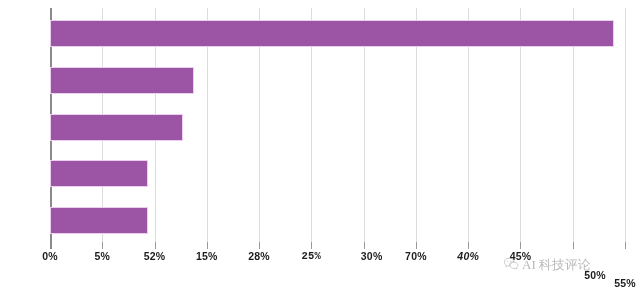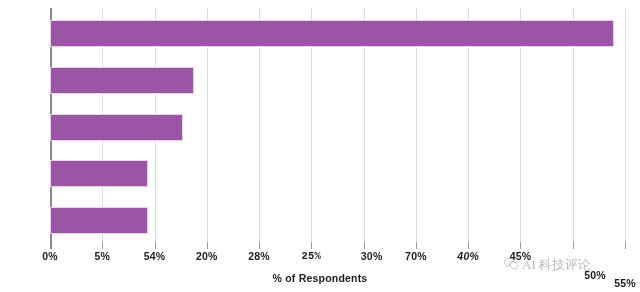--- a/index.html
+++ b/index.html
@@ -171,33 +171,32 @@
       <div class="tick-mark" style="left: 625px; top: 242px;"></div>
     </div>
 
   <div class="cat-label-wrap">
     <div id="catlabels"></div>
   </div>
 
   <div id="ticklabels">
       <div class="tick-label" style="left: 50px;">0%</div>
       <div class="tick-label" style="left: 102.273px;">5%</div>
-      <div class="tick-label" style="left: 154.545px;">54%</div>
-      <div class="tick-label" style="left: 206.818px;">20%</div>
+      <div class="tick-label" style="left: 154.545px;">52%</div>
+      <div class="tick-label" style="left: 206.818px;">15%</div>
       <div class="tick-label" style="left: 259.091px;">28%</div>
       <div class="tick-label" style="left: 311.364px; font-family: Liberation Mono, monospace;">25%</div>
       <div class="tick-label" style="left: 363.636px; margin-left: 8px;">30%</div>
       <div class="tick-label" style="left: 415.909px;">70%</div>
       <div class="tick-label" style="left: 468.182px; font-style: italic;">40%</div>
       <div class="tick-label" style="left: 520.455px;">45%</div>
       <div class="tick-label" style="left: 595px; margin-top: 19px;">50%</div>
       <div class="tick-label" style="left: 625px; margin-top: 27px;">55%</div>
     </div>
 
-  <div class="axis-title">% of Respondents</div>
 
   <div class="watermark">
     <span class="wm-chat">
       <svg viewBox="0 0 24 24" width="16" height="16" aria-hidden="true">
         <path d="M9.2 3.2C5.2 3.2 2 5.9 2 9.2c0 1.9 1.1 3.6 2.8 4.7l-.7 2.1 2.4-1.2c.8.2 1.7.4 2.7.4h.5c-.1-.4-.2-.9-.2-1.3 0-3.2 3.1-5.8 7-5.8h.6C16.5 5.2 13.2 3.2 9.2 3.2z" fill="none" stroke="#8e8e8e" stroke-width="1.1"></path>
         <circle cx="7" cy="7.8" r="0.85" fill="#8e8e8e"></circle>
         <circle cx="11.4" cy="7.8" r="0.85" fill="#8e8e8e"></circle>
         <path d="M16.6 9.4c-3.2 0-5.8 2.1-5.8 4.7 0 2.6 2.6 4.7 5.8 4.7.7 0 1.4-.1 2-.3l2 1-.6-1.7c1.4-.9 2.4-2.2 2.4-3.7 0-2.6-2.6-4.7-5.8-4.7z" fill="none" stroke="#8e8e8e" stroke-width="1.1"></path>
       </svg>
     </span>

